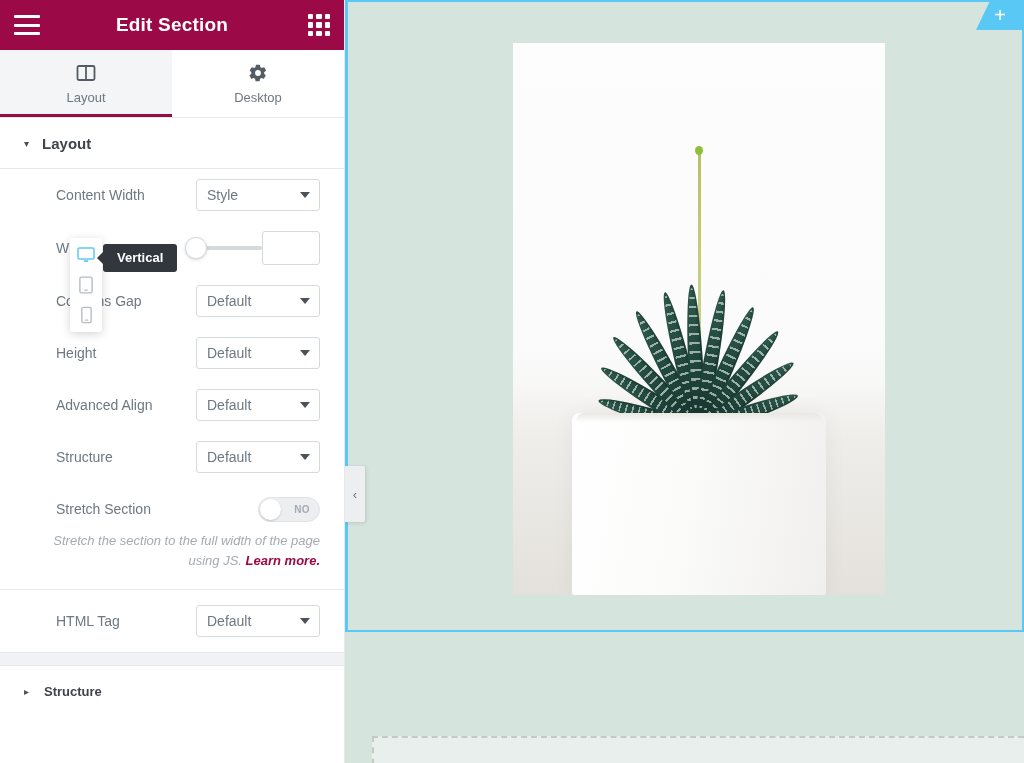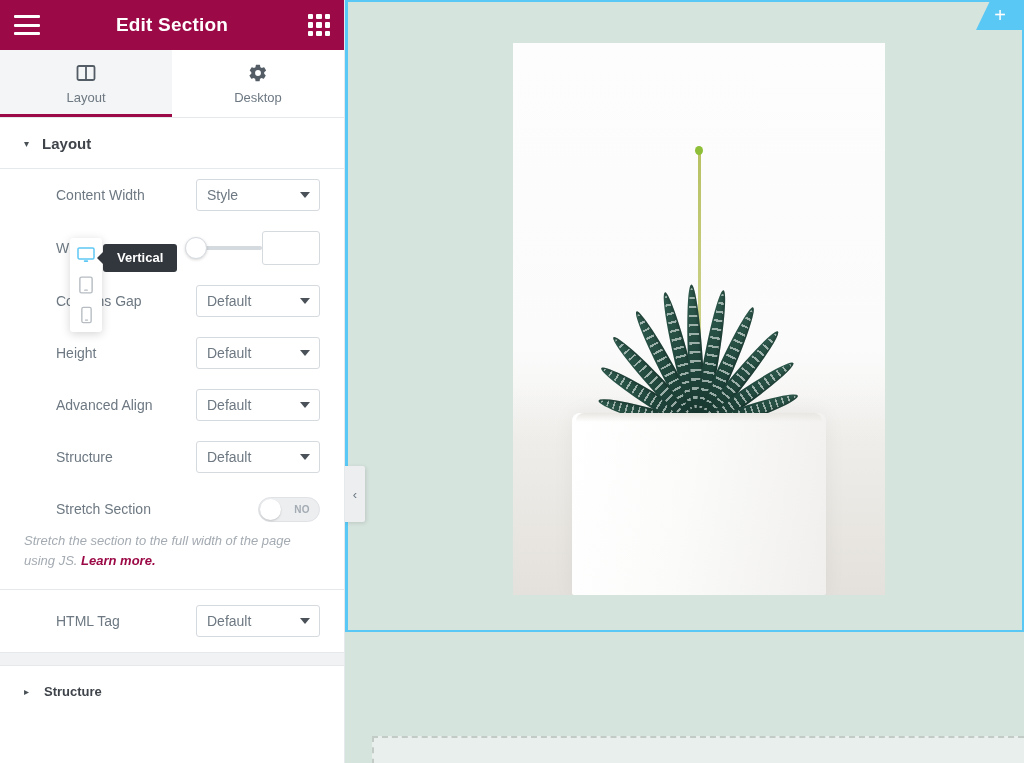--- a/index.html
+++ b/index.html
@@ -140,21 +140,21 @@
     width: 21px; height: 21px; border-radius: 50%;
     background: #fff; box-shadow: 0 1px 2px rgba(0,0,0,.18);
   }
   .toggle .state {
     position: absolute; right: 9px; top: 50%; transform: translateY(-50%);
     font-size: 10px; color: #a4abb2; font-weight: 700; letter-spacing: .4px; margin-left: 12px;
   }
 
   .desc {
     font-size: 13px; color: #a4abb2; font-style: italic;
-    line-height: 1.55; padding: 0 0 18px 0; margin-top: -4px;
+    line-height: 1.55; padding: 0 0 18px 0; margin-top: -4px; text-align: right;
   }
   .desc a { color: #9B0A46; font-weight: 700; font-style: italic; text-decoration: none; }
 
   .divider { height: 1px; background: #e6e9ec; margin: 0 -24px; }
   .gap-band { height: 14px; background: #f1f2f3; border-top: 1px solid #e6e9ec; border-bottom: 1px solid #e6e9ec; }
 
   .structure-head {
     display: flex; align-items: center; gap: 15px;
     padding: 18px 24px; cursor: pointer;
   }

